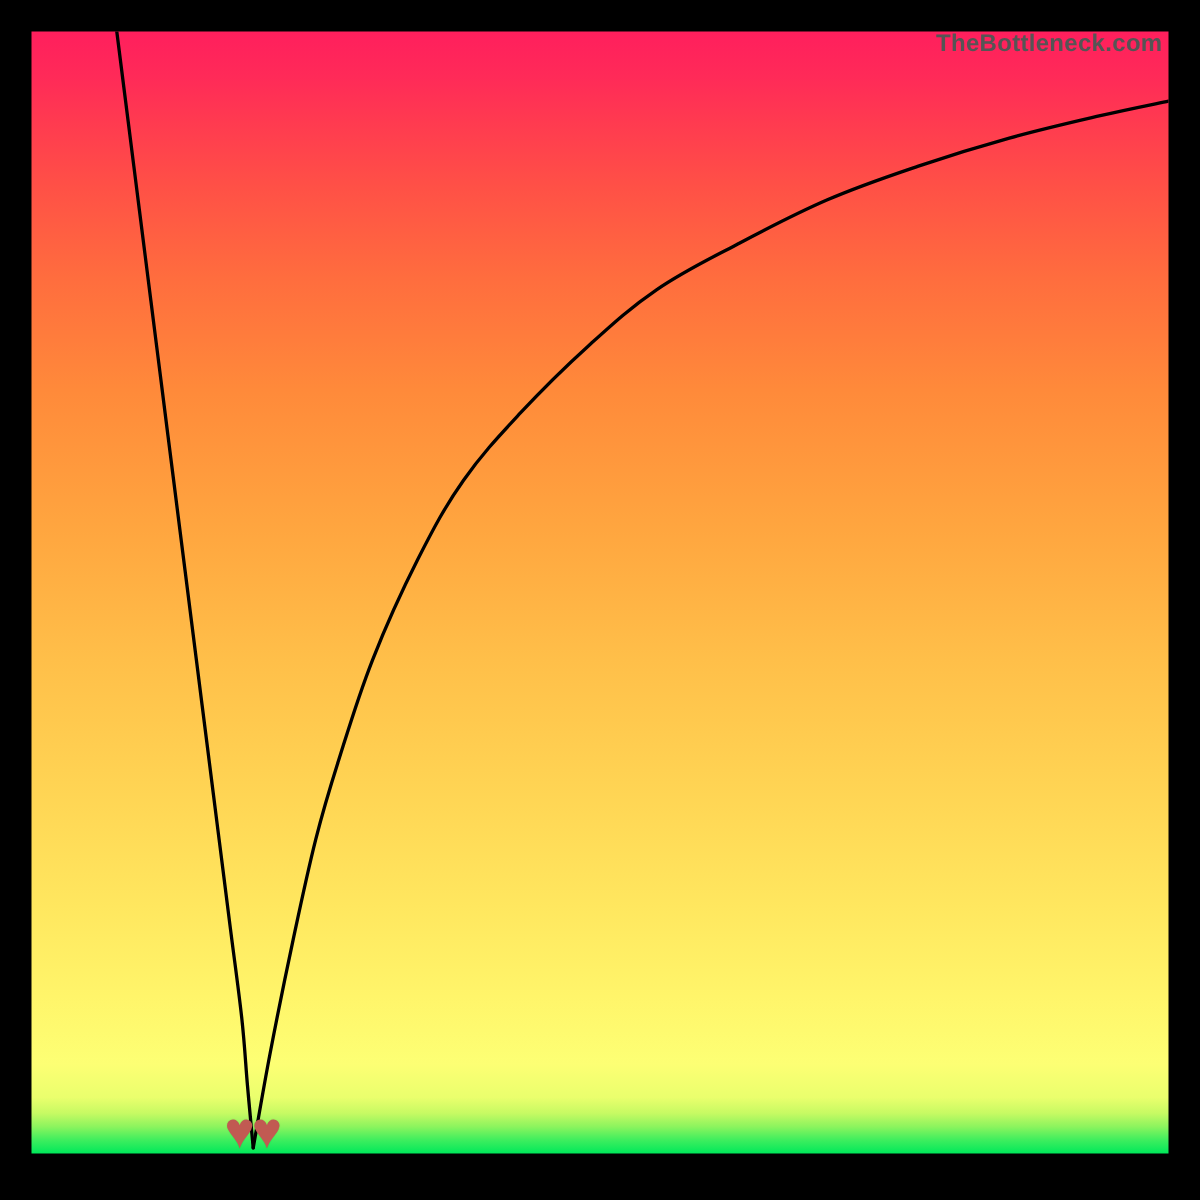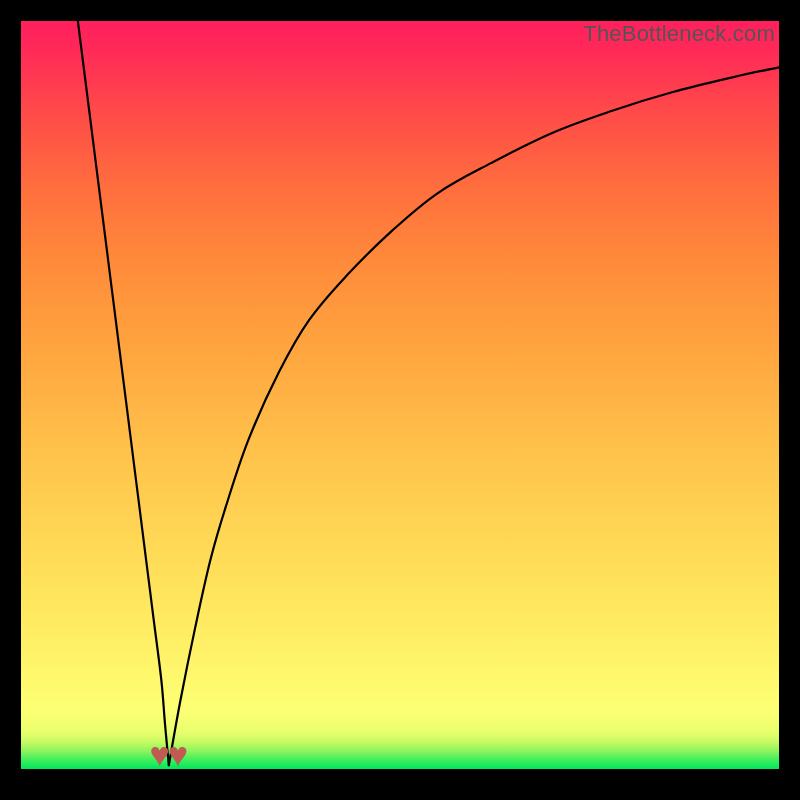--- a/index.html
+++ b/index.html
@@ -45,22 +45,22 @@
       #ff3a50 92%,
       #ff2a58 96%,
       #ff1f5d 100%
     );
   }
   .watermark {
     position: absolute;
     top: 0px;
     right: 4px;
     color: #555555;
-    font-size: 22px;
-    font-weight: 400;
+    font-size: 16px;
+    font-weight: 700;
     letter-spacing: 0.2px;
     user-select: none;
   }
   svg.curve {
     position: absolute;
     left: 0;
     top: 0;
     width: 758px;
     height: 748px;
     pointer-events: none;

